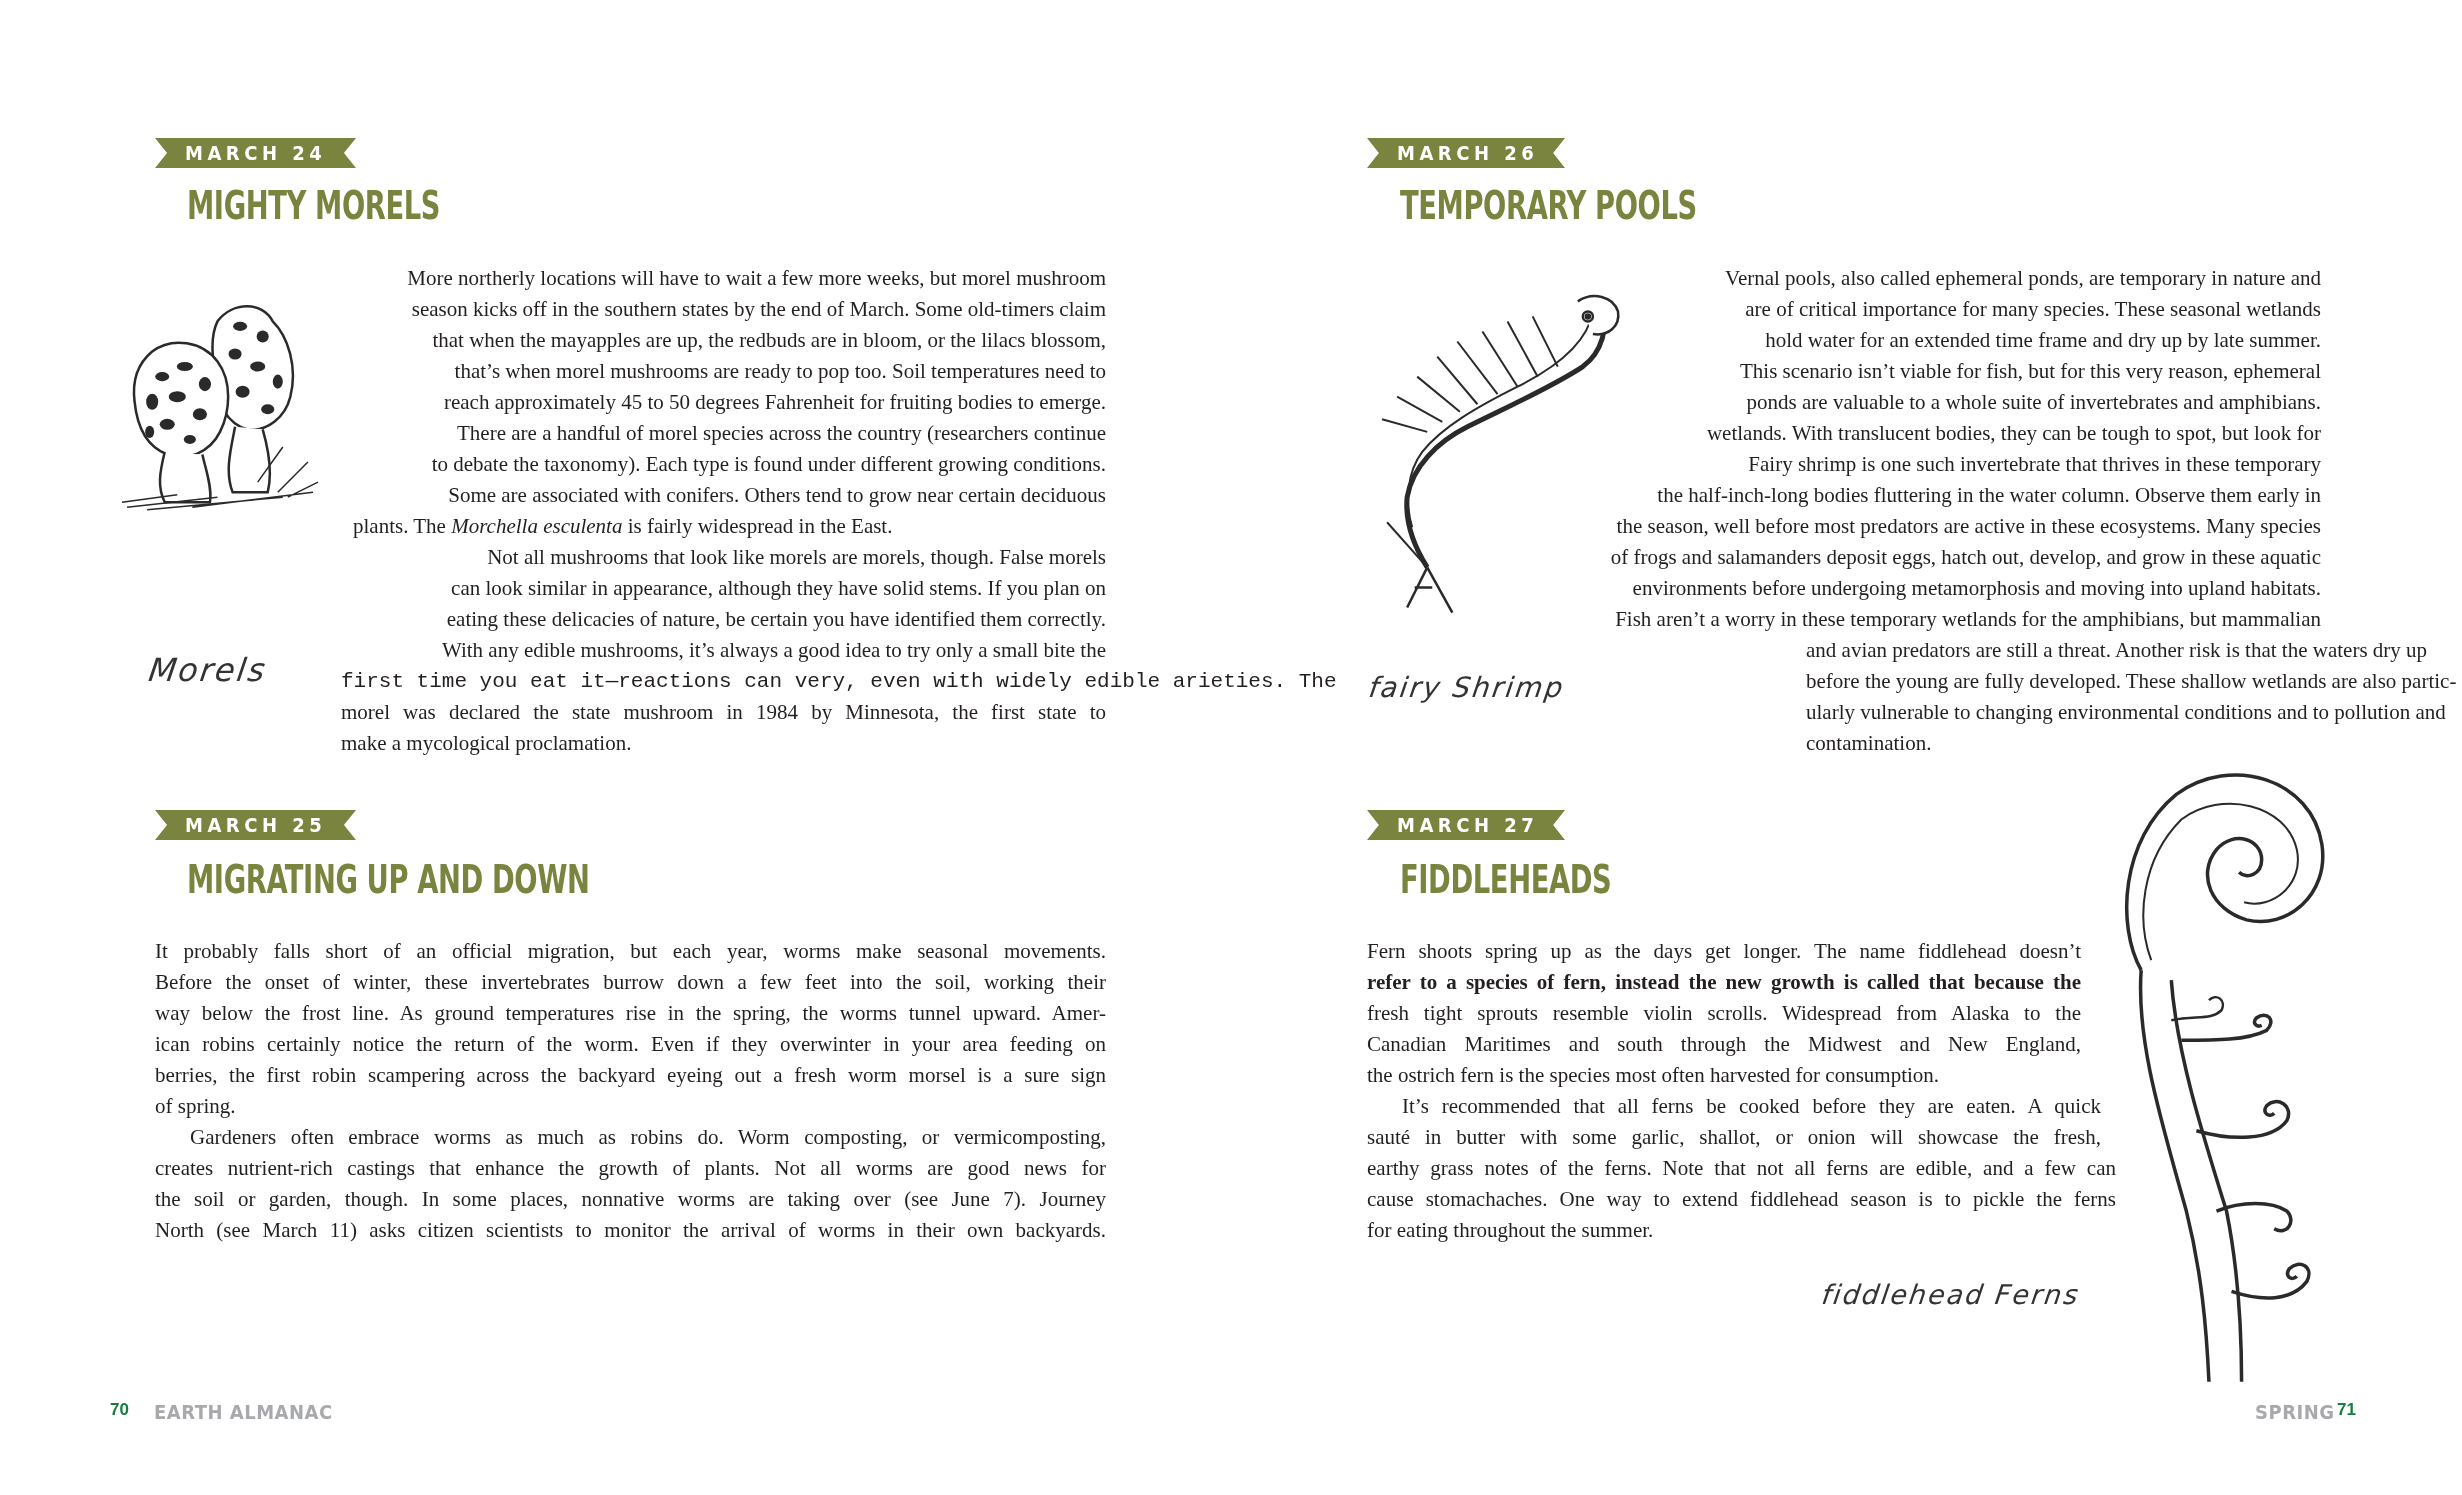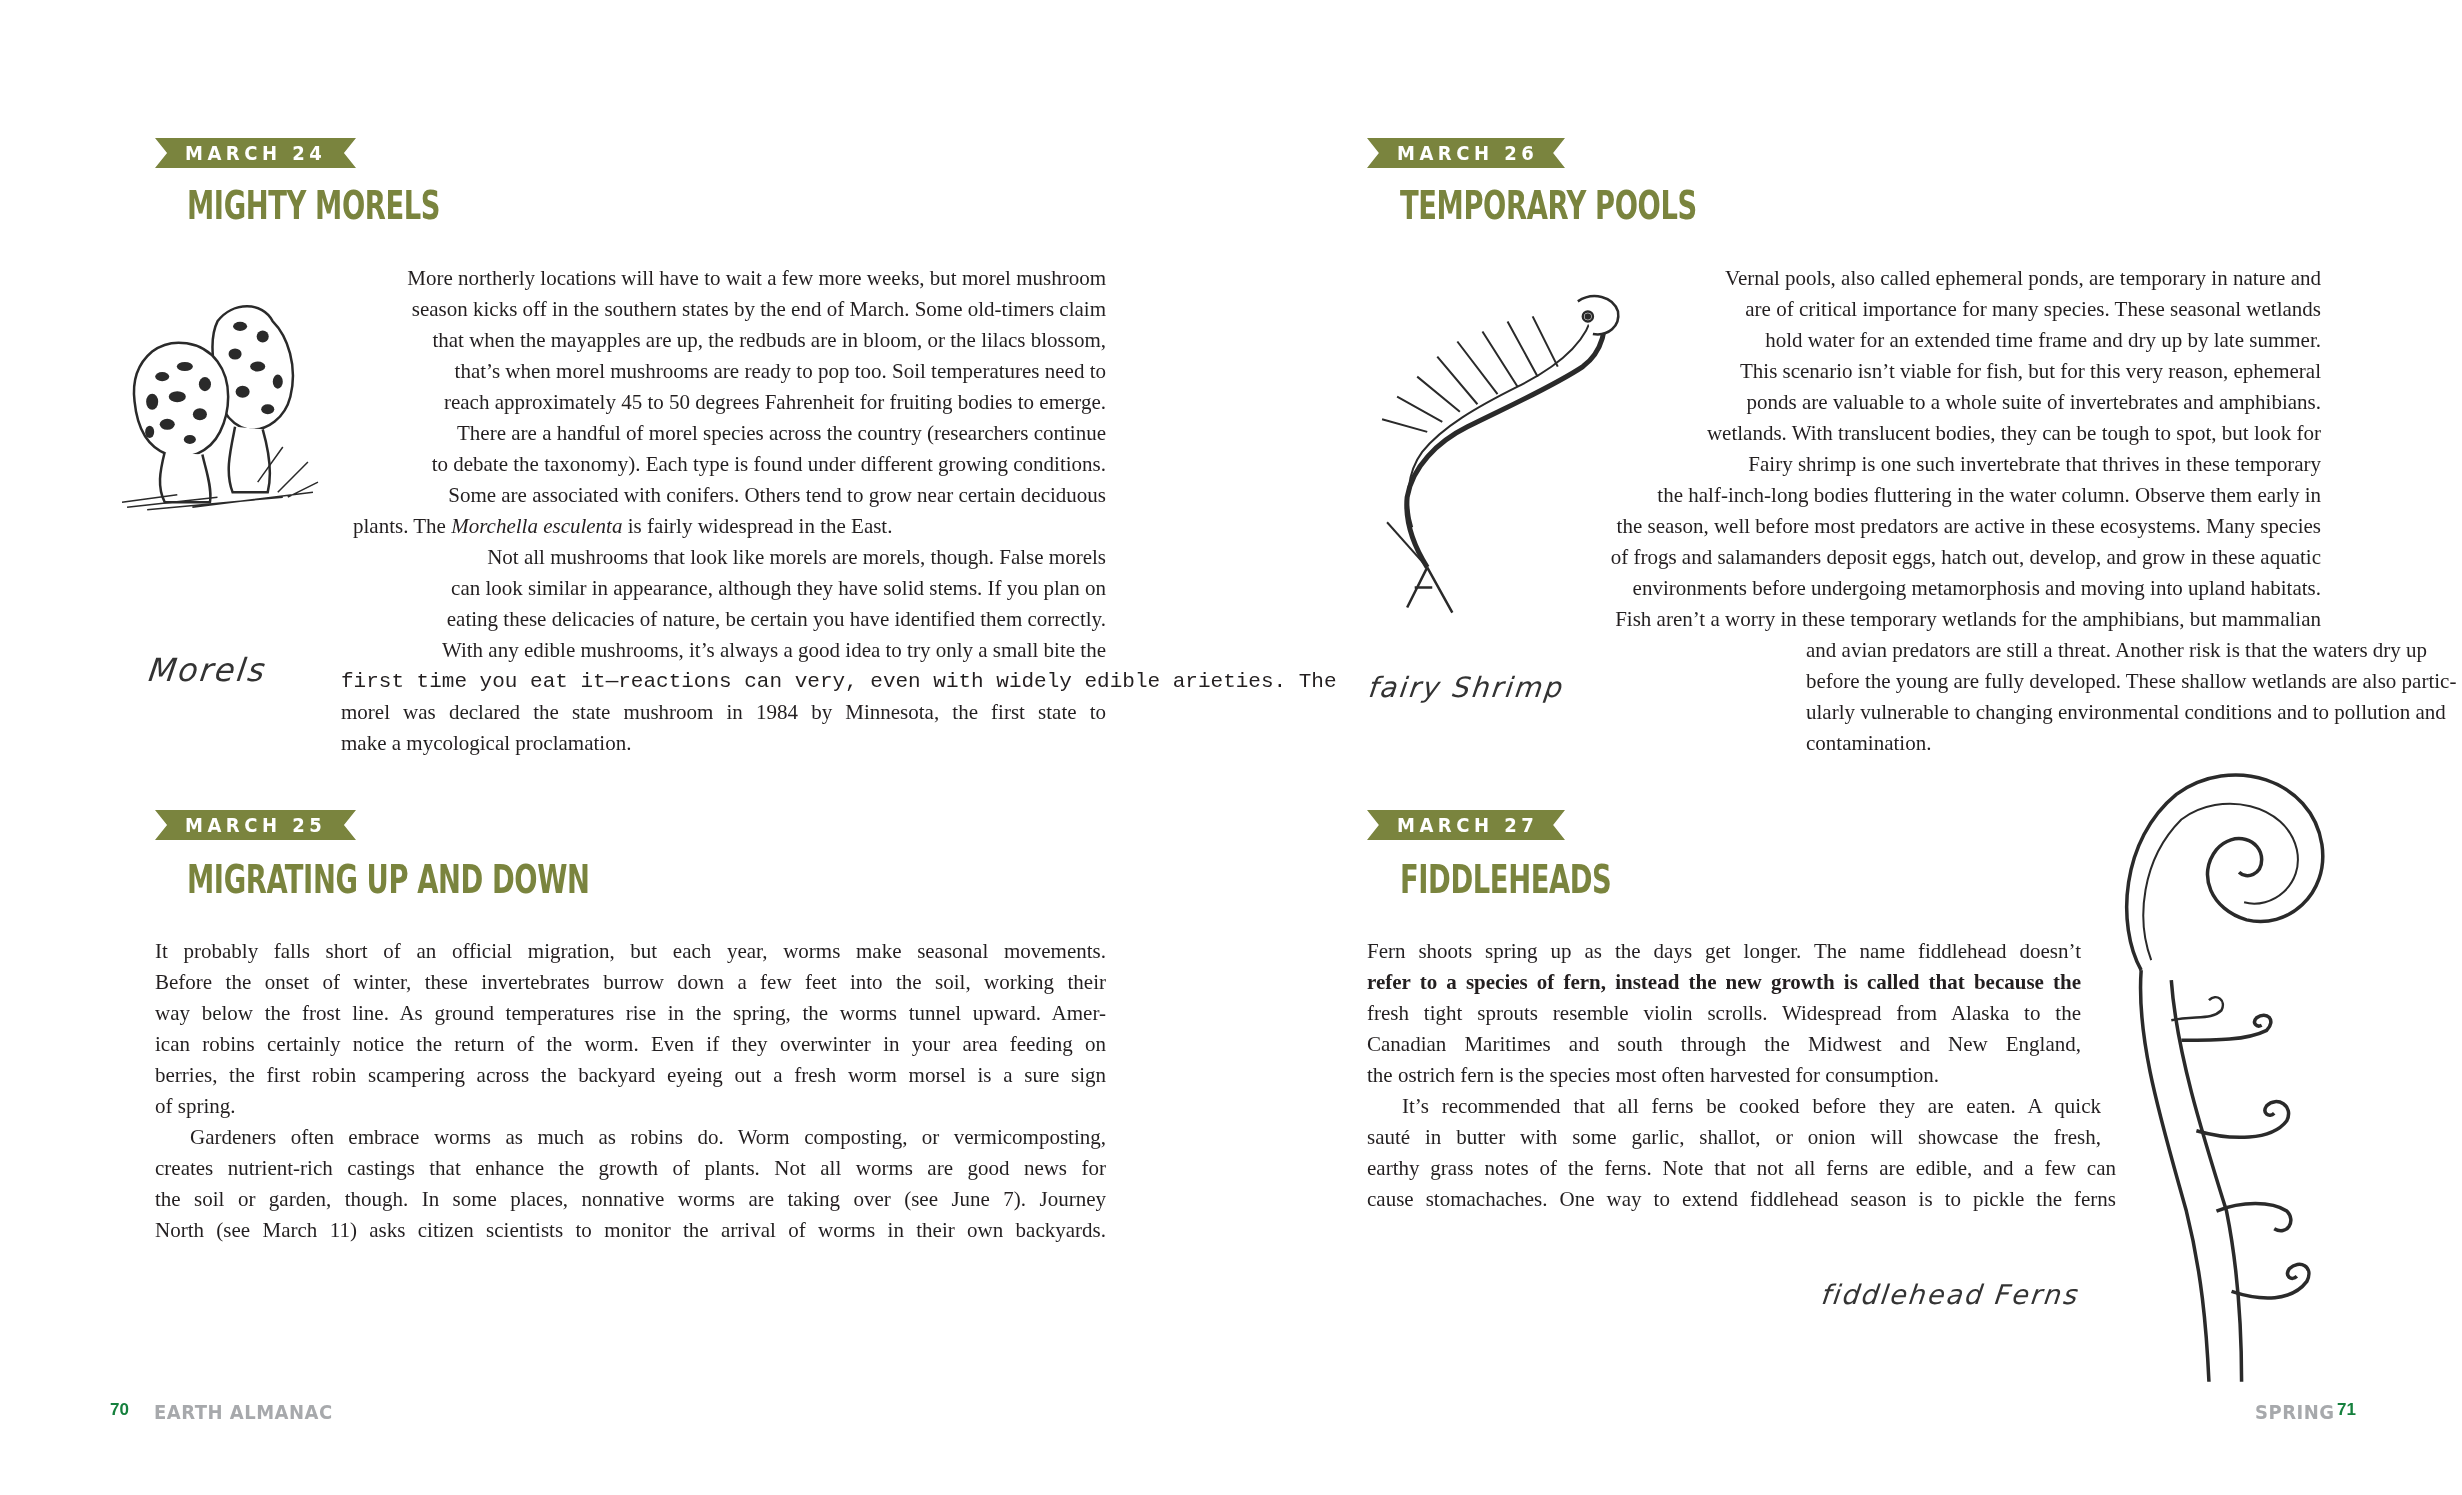--- a/index.html
+++ b/index.html
@@ -189,20 +189,21 @@
       <span class="ln" style="width:714px;font-weight:bold;">refer to a species of fern, instead the new growth is called that because the</span>
       <span class="ln" style="width:714px;">fresh tight sprouts resemble violin scrolls. Widespread from Alaska to the</span>
       <span class="ln" style="width:714px;">Canadian Maritimes and south through the Midwest and New England,</span>
       <span class="ln last">the ostrich fern is the species most often harvested for consumption.</span>
     </p>
     <p>
       <span class="ln" style="padding-left:35px; width:699px;">It’s recommended that all ferns be cooked before they are eaten. A quick</span>
       <span class="ln" style="width:734px;">sauté in butter with some garlic, shallot, or onion will showcase the fresh,</span>
       <span class="ln" style="width:749px;">earthy grass notes of the ferns. Note that not all ferns are edible, and a few can</span>
       <span class="ln" style="width:749px;font-family:Liberation Serif, serif;">cause stomachaches. One way to extend fiddlehead season is to pickle the ferns</span>
+      <span class="ln last">for eating throughout the summer.</span>
     </p>
   </div>
 
   <svg class="illus" style="left:905px; top:759px;" width="241" height="628" viewBox="0 0 480 1250">
     <g fill="none" stroke="#2a2a2a" stroke-width="7">
 
       <path d="M80 420 C30 330 40 160 150 70 C260 -10 420 40 440 170 C455 270 370 340 290 320 C220 300 190 230 230 180 C265 140 320 160 320 200 C320 230 290 240 275 225"></path>
       <path d="M100 400 C70 320 80 200 160 120 C240 60 370 90 390 180 C405 250 340 300 285 285" stroke-width="4"></path>
 
       <path d="M80 420 C70 560 120 720 170 900 C200 1020 210 1130 215 1240"></path>

